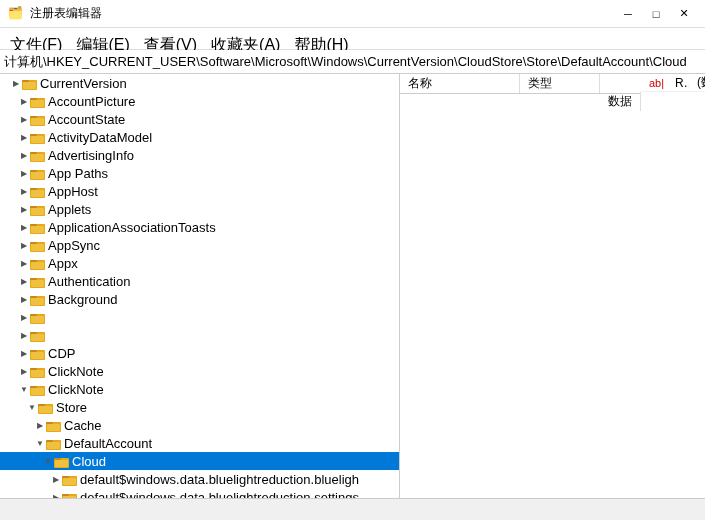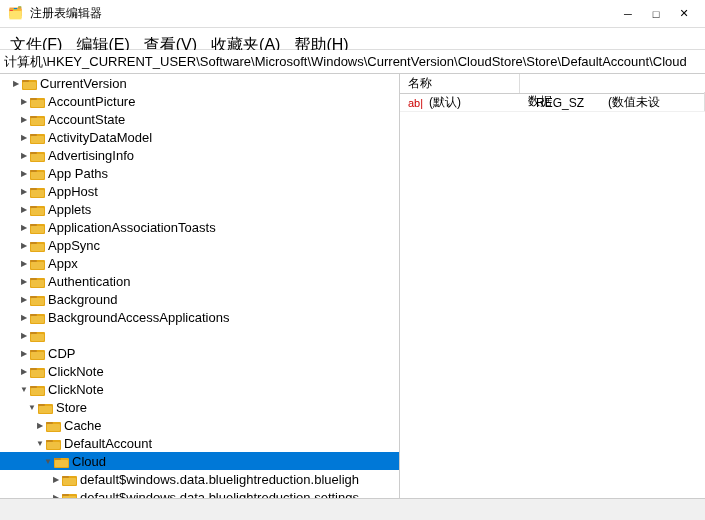--- a/index.html
+++ b/index.html
@@ -109,21 +109,21 @@
     .tree-item {
       display: flex;
       align-items: center;
       padding: 1px 0;
       cursor: pointer;
       white-space: nowrap;
       height: 18px;
       font-size: 12px;
     }
     .tree-item.selected { background: #0078d7; color: #fff; }
-    .tree-item.selected .tree-label { color: #000000; }
+    .tree-item.selected .tree-label { color: #ffffff; }
 
     .tree-indent {
       display: inline-block;
       flex-shrink: 0;
     }
     .tree-arrow {
       width: 12px;
       height: 12px;
       display: inline-flex;
       align-items: center;
@@ -145,21 +145,21 @@
     }
     .tree-label {
       font-size: 13px;
       color: #000;
     }
 
     
     .right-panel {
       flex: 1;
       display: flex;
-      flex-direction: column;
+      flex-direction: row;
       overflow: hidden;
     }
     .right-header {
       display: flex;
       border-bottom: 1px solid #ccc;
       background: #fff;
       height: 20px;
       align-items: center;
     }
     .right-col {
@@ -406,21 +406,20 @@
       <div class="tree-item">
         <span class="tree-indent" style="width: 18px;"></span>
         <span class="tree-arrow" style="font-size: 8px; color: rgb(85, 85, 85);">▶</span>
         <span class="tree-folder-icon folder-yellow">
           <svg width="16" height="13" viewBox="0 0 16 13">
             <rect x="0" y="3" width="15" height="10" rx="1" fill="#e6a817"></rect>
             <rect x="0" y="3" width="7" height="2" rx="1" fill="#c8891a"></rect>
             <rect x="1" y="5" width="13" height="7" rx="1" fill="#f0c040"></rect>
           </svg>
         </span>
-        <span class="tree-label">BackgroundAccessApplications</span>
       </div>
       <div class="tree-item">
         <span class="tree-indent" style="width: 18px;"></span>
         <span class="tree-arrow" style="font-size: 8px; color: rgb(85, 85, 85);">▶</span>
         <span class="tree-folder-icon folder-yellow">
           <svg width="16" height="13" viewBox="0 0 16 13">
             <rect x="0" y="3" width="15" height="10" rx="1" fill="#e6a817"></rect>
             <rect x="0" y="3" width="7" height="2" rx="1" fill="#c8891a"></rect>
             <rect x="1" y="5" width="13" height="7" rx="1" fill="#f0c040"></rect>
           </svg>
@@ -532,20 +531,21 @@
             <rect x="1" y="5" width="13" height="7" rx="1" fill="#f0c040"></rect>
           </svg>
         </span>
         <span class="tree-label">default$windows.data.bluelightreduction.settings</span>
       </div>
     </div>
 
   <div class="right-panel">
     <div class="right-header">
       <div class="right-col name">名称</div>
+      <div class="right-col type">类型</div>
       <div class="right-col data">数据</div>
     </div>
     <div class="right-table" id="right-table">
     <div class="right-row">
           <div class="right-cell name">
             <span style="font-size:11px;color:#cc0000;font-weight:normal;margin-right:2px;">ab|</span>
             <span>(默认)</span>
           </div>
           <div class="right-cell type">REG_SZ</div>
           <div class="right-cell data">(数值未设</div>

